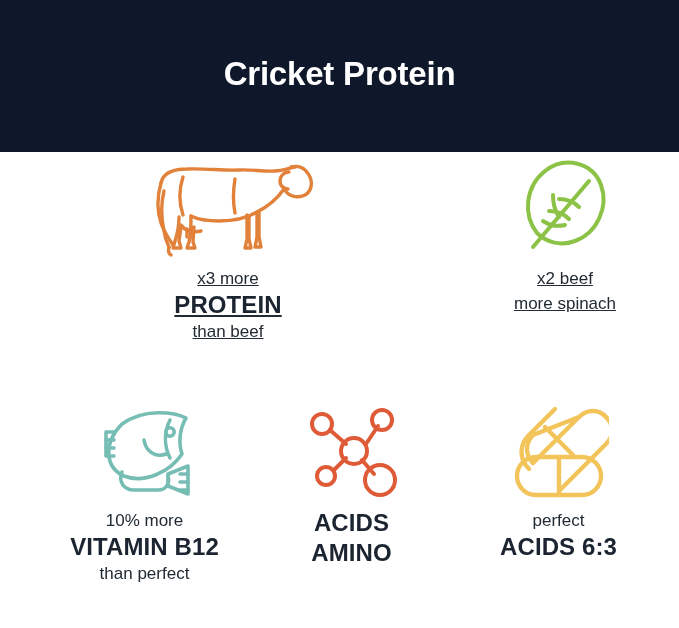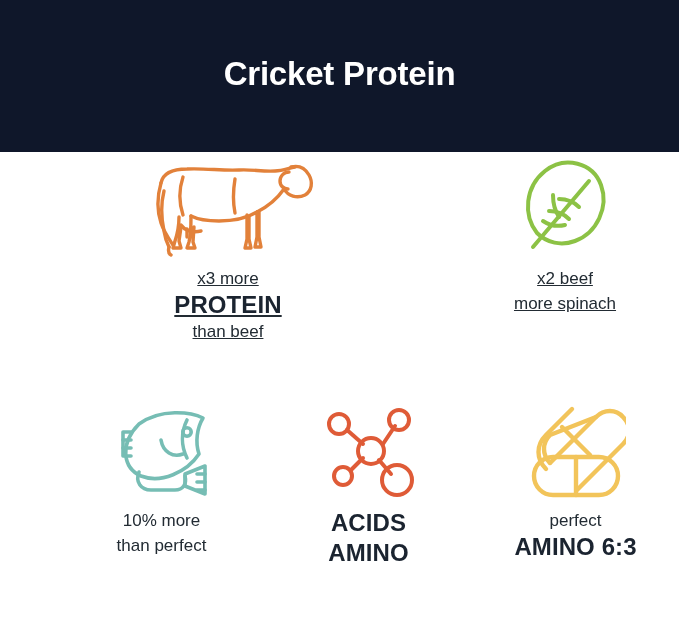--- a/index.html
+++ b/index.html
@@ -54,21 +54,21 @@
     top: 0;
     left: 0;
     justify-content: space-between;
     padding-left: 114px;
     box-sizing: border-box;
     text-decoration: underline;
   }
   .row-bottom {
     top: 248px;
     left: 0;
-    justify-content: flex-end;
+    justify-content: center;
     padding-left: 24px;
     box-sizing: border-box;
   }
 
   .cell {
     width: 228px;
     display: flex;
     flex-direction: column;
     align-items: center;
   }
@@ -200,20 +200,21 @@
           <path d="M14 36 L22 36 M14 44 L22 44"></path>
 
           <path d="M30 68 C26 78 32 86 42 86 L66 86 C74 86 78 80 76 72"></path>
 
           <path d="M76 70 L96 62 L96 90 L76 82 Z"></path>
           <path d="M88 70 L96 70 M88 78 L96 78 M88 86 L96 86"></path>
         </svg>
       </div>
       <div class="caption">
         <div class="cap-top">10% more</div>
+        <div class="cap-main">VITAMIN B12</div>
         <div class="cap-bot">than perfect</div>
       </div>
     </div>
 
     <div class="cell">
       <div class="icon-box">
         <svg width="96" height="96" viewBox="0 0 96 96" fill="none" stroke="#df5b37" stroke-width="4" stroke-linecap="round" stroke-linejoin="round">
 
           <path d="M26 26 L42 40"></path>
           <path d="M62 40 L74 22"></path>
@@ -246,18 +247,18 @@
 
           <path d="M36 22 L64 50"></path>
 
           <rect x="8" y="52" width="84" height="38" rx="19"></rect>
 
           <path d="M50 52 L50 90"></path>
         </svg>
       </div>
       <div class="caption">
         <div class="cap-top">perfect</div>
-        <div class="cap-main">AMINO 6:3</div>
+        <div class="cap-main">ACIDS 6:3</div>
       </div>
     </div>
   </div>
 
 </div>
 
 </body></html>

